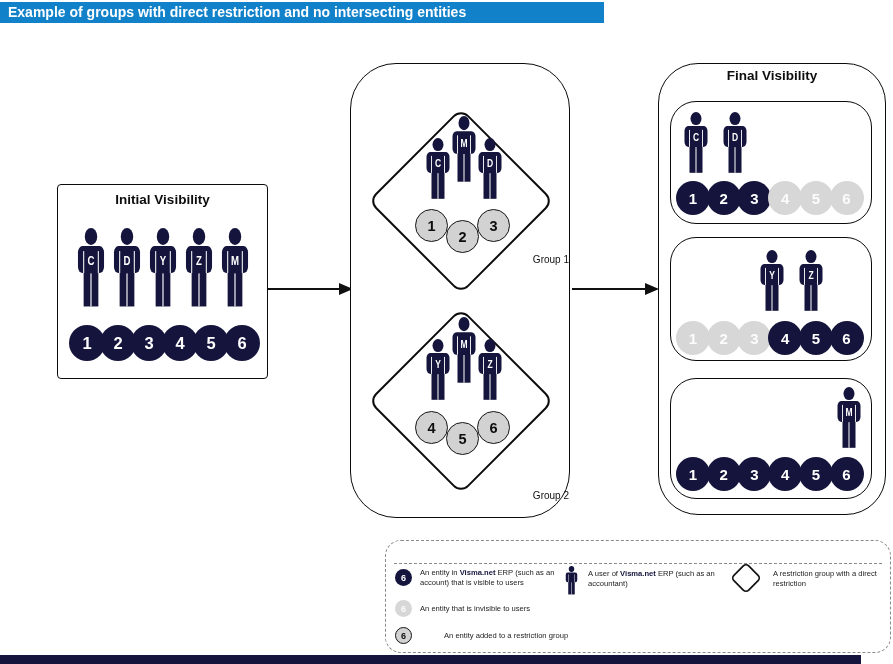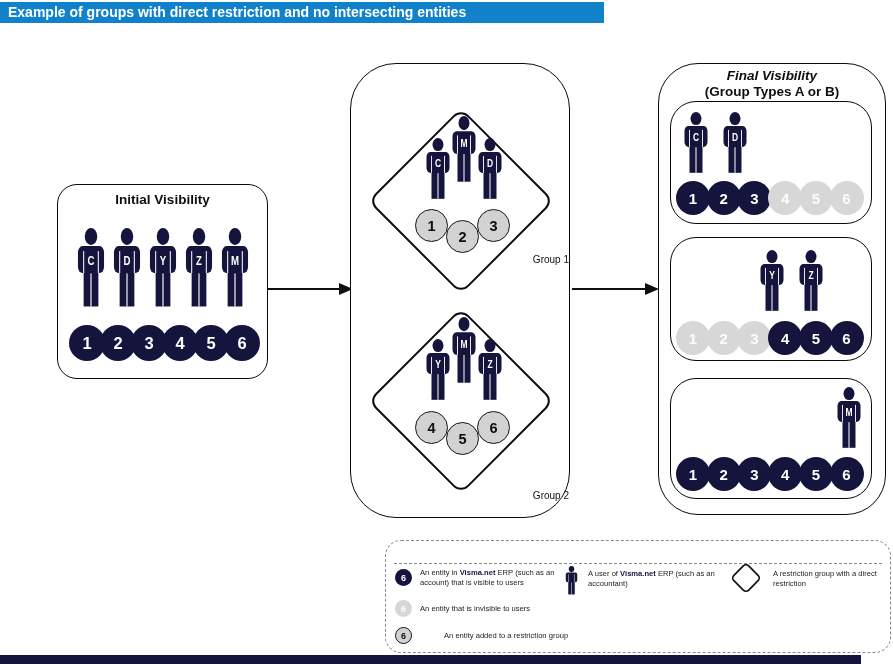--- a/index.html
+++ b/index.html
@@ -9,31 +9,31 @@
 
   
   #title-bar{left:0;top:2px;width:604px;height:21px;background:#1182CA;color:#fff;
              font-size:14px;font-weight:bold;line-height:21px;padding-left:8px;box-sizing:border-box;
              white-space:nowrap;}
   
   #bottom-bar{left:0;top:655px;width:861px;height:9px;background:#14143C;}
 
   
   .box{position:absolute;border:1.6px solid #0b0b0b;background:#fff;box-sizing:border-box;}
-  #initial-box{left:57px;top:184px;width:211px;height:195px;border-radius:20px;}
+  #initial-box{left:57px;top:184px;width:211px;height:195px;border-radius:4px;}
   #restriction-box{left:350px;top:63px;width:220px;height:455px;border-radius:46px;}
   #final-box{left:658px;top:63px;width:228px;height:452px;border-radius:40px;}
   .panel{position:absolute;left:11px;width:202px;border:1.6px solid #0b0b0b;border-radius:26px;background:#fff;box-sizing:border-box;}
   #panel-1{top:37px;height:123px;}
   #panel-2{top:173px;height:124px;}
   #panel-3{top:314px;height:121px;}
 
   .box-title{position:absolute;left:0;right:0;text-align:center;font-weight:bold;font-size:13.5px;color:#0d0d0d;}
   #initial-title{top:7px;} #restriction-title{top:7px;}
-  #final-title-1{top:4px;font-style:italic;} #final-title-2{top:20px;}
+  #final-title-1{top:4px;} #final-title-2{top:20px;}
 
   
   .arrow{position:absolute;height:2.4px;background:#101010;}
   .arrow::after{content:'';position:absolute;right:-14px;top:-5.4px;width:0;height:0;
     border-left:14px solid #101010;border-top:6.6px solid transparent;border-bottom:6.6px solid transparent;}
   #arrow-1{left:268px;top:288px;width:71px;}
   #arrow-2{left:572px;top:288px;width:73px;}
 
   
   .person{position:relative;}
@@ -283,21 +283,20 @@
           <span>6</span>
         </div>
       </div>
     <div id="gl-2" class="group-label">Group 2</div>
   </div>
 
   <div id="arrow-2" class="arrow"></div>
 
   <div id="final-box" class="box">
     <div id="final-title-1" class="box-title">Final Visibility</div>
-    <div id="final-title-2" class="box-title">(Group Types A or B)</div>
 
     <div id="panel-1" class="panel">
       <div id="pp-1" class="panel-persons">
           <div class="person">
             <svg viewBox="0 0 60 104" preserveAspectRatio="none">
               <circle cx="30" cy="11" r="11" fill="#14143C"></circle>
               <rect x="7" y="23.5" width="46" height="35" rx="8" fill="#14143C"></rect>
               <rect x="17" y="56" width="26" height="46" fill="#14143C"></rect>
               <rect x="16.2" y="30" width="1.8" height="28.5" fill="#fff"></rect>
               <rect x="42" y="30" width="1.8" height="28.5" fill="#fff"></rect>

